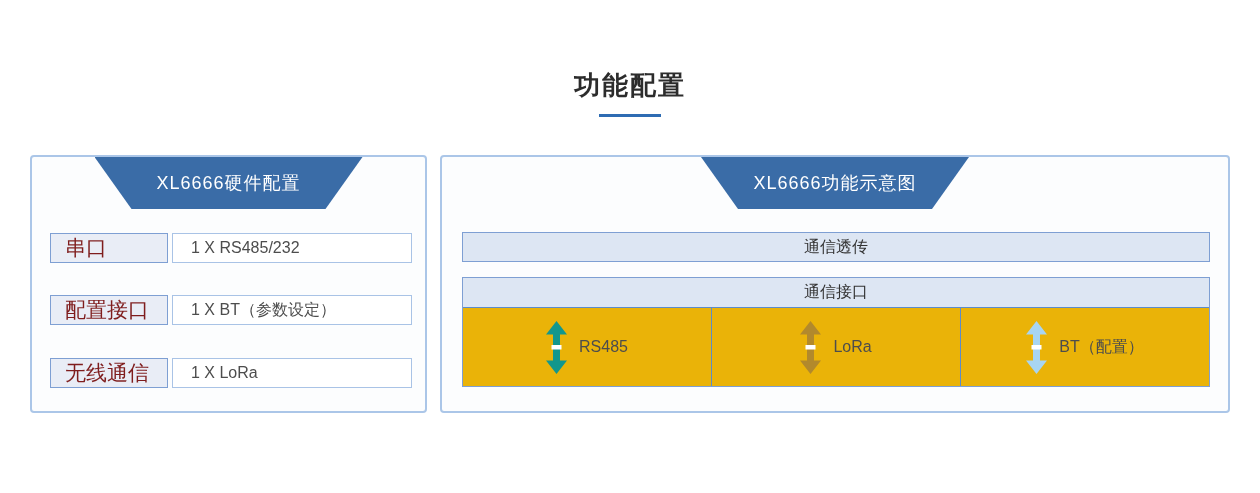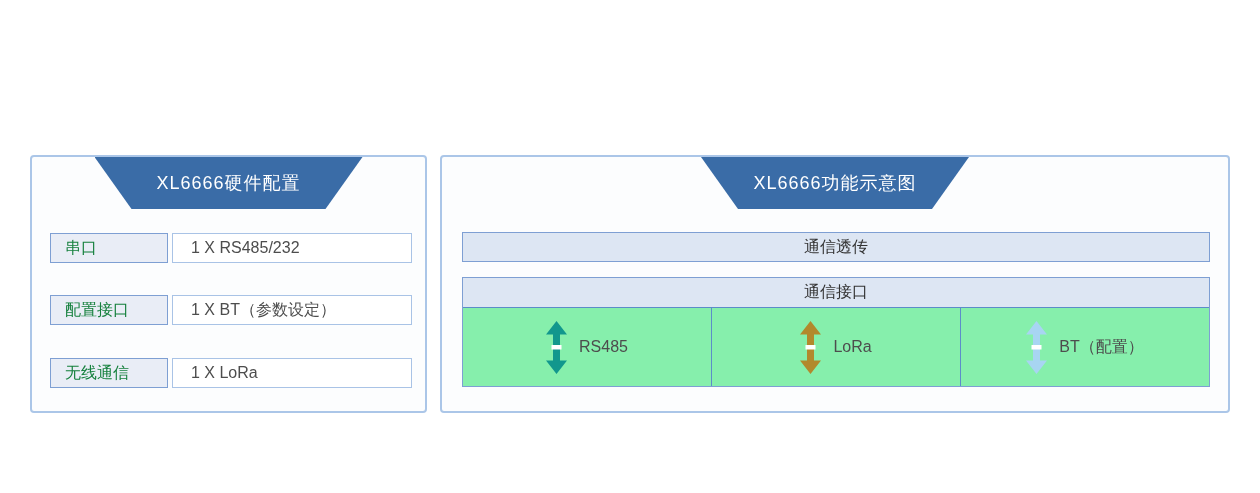--- a/index.html
+++ b/index.html
@@ -45,21 +45,21 @@
   }
 
   
   .hw-row { position: absolute; left: 18px; width: 362px; height: 30px; }
   .hw-row.r0 { top: 76px; }
   .hw-row.r1 { top: 138px; border-radius: 15px; }
   .hw-row.r2 { top: 201px; }
   .hw-label {
     position: absolute; left: 0; top: 0; width: 118px; height: 30px;
     background: #e9edf6; border: 1px solid #7e9fd3;
-    font-size: 16px; color: #15803d;
+    font-size: 21px; color: #7f1d1d;
     line-height: 28px; padding-left: 14px;
   }
   .hw-value {
     position: absolute; left: 122px; top: 0; width: 240px; height: 30px;
     background: #ffffff; border: 1px solid #a9c3e6;
     font-size: 16px; color: #4d4d4d;
     line-height: 28px; padding-left: 18px;
   }
 
   
@@ -72,34 +72,38 @@
   .fn-table {
     position: absolute; left: 20px; top: 120px; width: 748px;
     border: 1px solid #7e9fd3;
   }
   .fn-table-header {
     height: 30px; background: #dde6f3;
     border-bottom: 1px solid #5c8cc9;
     display: flex; align-items: center; justify-content: center;
     font-size: 16px; color: #333333;
   }
-  .fn-table-body { display: flex; height: 78px; background: #86efac; }
+  .fn-table-body { display: flex; height: 78px; background: #eab308; }
   .fn-cell {
     flex: 1 1 0; display: flex; align-items: center; justify-content: center;
     gap: 12px;
   }
   .fn-cell + .fn-cell { border-left: 1px solid #5c8cc9; }
   .fn-cell .cell-label { font-size: 16px; color: #4d4d4d; }
   .arrow-svg { display: block; }
 </style>
 </head>
 <body>
 
 <div class="canvas">
 
+  <div class="title-wrap">
+    <div class="page-title">功能配置</div>
+    <div class="title-underline"></div>
+  </div>
 
   <section class="panel panel-left">
     <div class="trapezoid">
       <span>XL6666硬件配置</span>
     </div>
 
     <div class="hw-row r0">
       <div class="hw-label">串口</div>
       <div class="hw-value">1 X RS485/232</div>
     </div>

